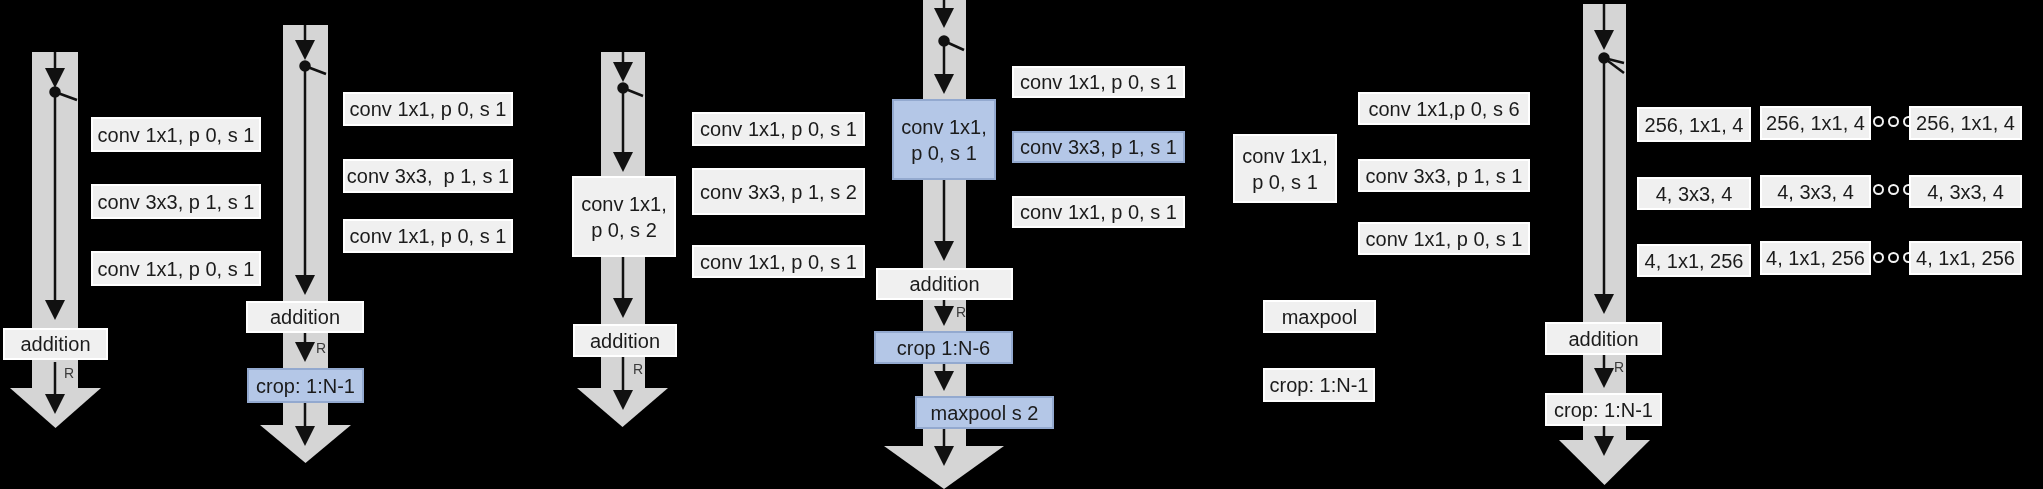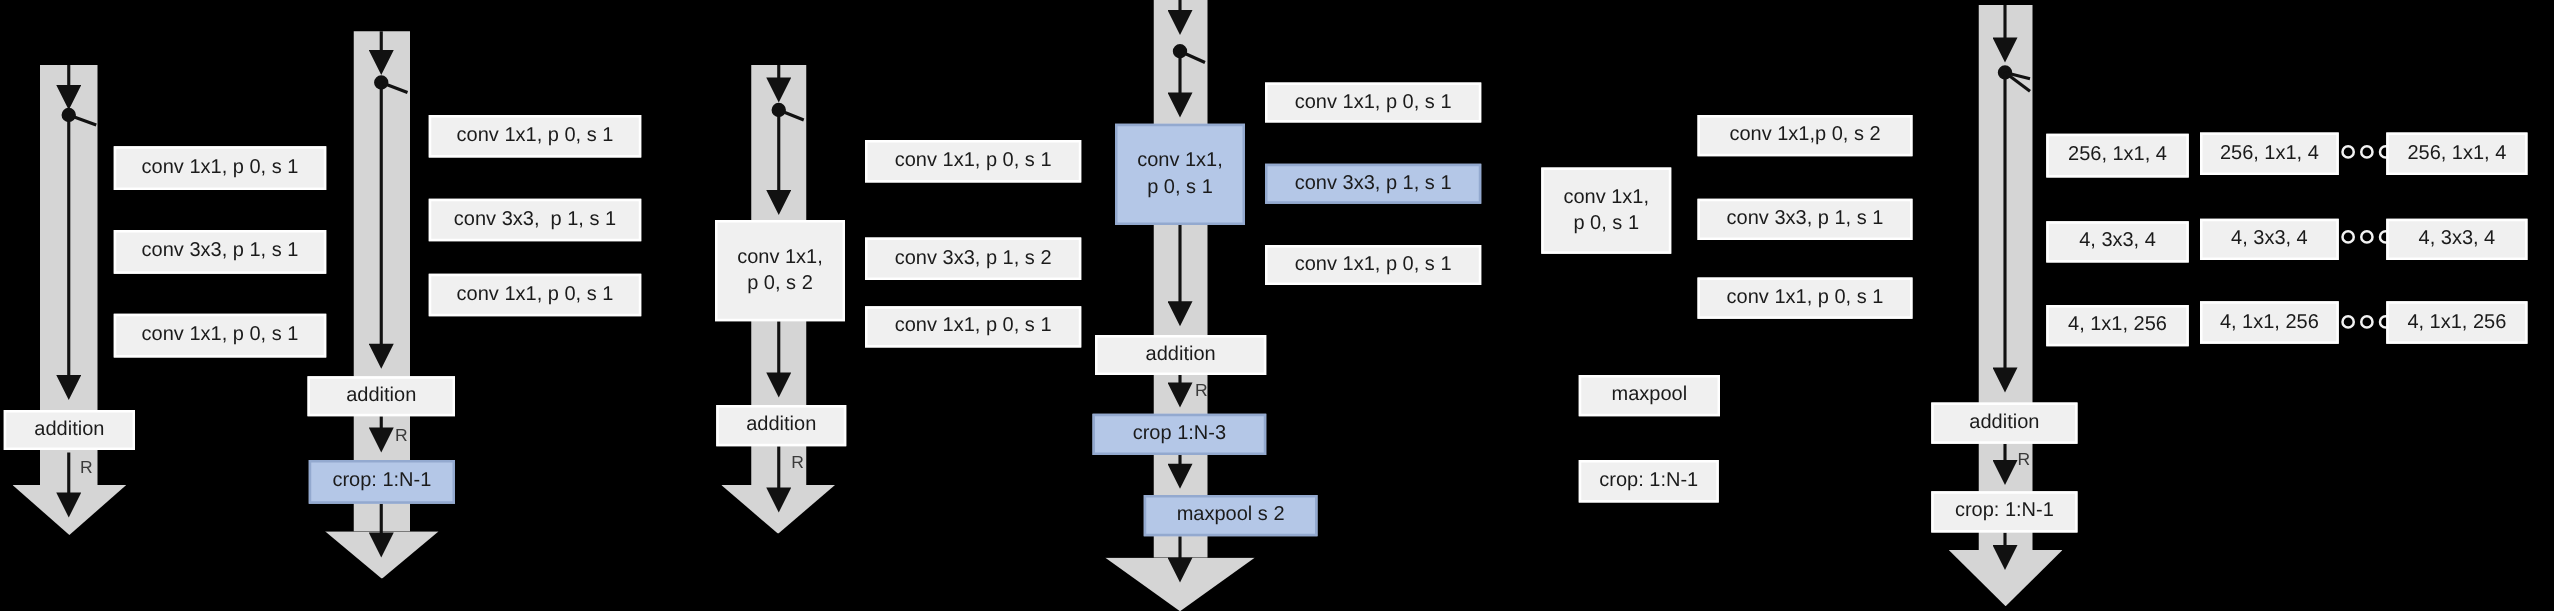--- a/index.html
+++ b/index.html
@@ -6,21 +6,21 @@
   #canvas{
     position:relative;width:2043px;height:489px;background:#000;overflow:hidden;
     font-family:"Liberation Sans","DejaVu Sans",sans-serif;
   }
   .band{position:absolute;background:#d5d5d5;z-index:1;}
   .bigarrow{position:absolute;background:#d5d5d5;z-index:1;
     clip-path:polygon(0 0,100% 0,50% 100%);}
   #wires{position:absolute;left:0;top:0;z-index:2;}
   .box{
     position:absolute;z-index:3;background:#f0f0f0;border:2px solid #ffffff;
-    color:#1b1b1b;font-size:16px;display:flex;align-items:center;justify-content:center;
+    color:#1b1b1b;font-size:20px;display:flex;align-items:center;justify-content:center;
     box-sizing:border-box;white-space:pre-wrap;text-align:center;line-height:1.3;
   }
   .box.blue{background:#b4c7e7;border:2px solid #93a9cf;}
   .rlabel{
     position:absolute;z-index:3;color:#3a3a3a;font-size:14px;line-height:14px;
   }
   .dotsrow{position:absolute;z-index:3;display:flex;gap:4px;align-items:center;}
   .dot{width:7px;height:7px;border:2px solid #f2f2f2;border-radius:50%;background:transparent;}
 </style>
 </head>
@@ -96,38 +96,38 @@
   <div class="box" style="left:343px;top:92px;width:170px;height:34px;">conv 1x1, p 0, s 1</div>
   <div class="box" style="left:343px;top:159px;width:170px;height:34px;">conv 3x3,  p 1, s 1</div>
   <div class="box" style="left:343px;top:219px;width:170px;height:34px;">conv 1x1, p 0, s 1</div>
   <div class="box" style="left:246px;top:301px;width:118px;height:32px;">addition</div>
   <div class="rlabel" style="left:316px;top:341px;">R</div>
   <div class="box blue" style="left:247px;top:368px;width:117px;height:35px;">crop: 1:N-1</div>
 
   <div class="box" style="left:572px;top:176px;width:104px;height:81px;">conv 1x1,
 p 0, s 2</div>
   <div class="box" style="left:692px;top:112px;width:173px;height:34px;">conv 1x1, p 0, s 1</div>
-  <div class="box" style="left:692px;top:190px;width:173px;height:34px;">conv 3x3, p 1, s 2</div>
+  <div class="box" style="left:692px;top:168px;width:173px;height:47px;">conv 3x3, p 1, s 2</div>
   <div class="box" style="left:692px;top:245px;width:173px;height:33px;">conv 1x1, p 0, s 1</div>
   <div class="box" style="left:573px;top:324px;width:104px;height:33px;">addition</div>
   <div class="rlabel" style="left:633px;top:362px;">R</div>
 
   <div class="box blue" style="left:892px;top:99px;width:104px;height:81px;">conv 1x1,
 p 0, s 1</div>
   <div class="box" style="left:1012px;top:66px;width:173px;height:32px;">conv 1x1, p 0, s 1</div>
   <div class="box blue" style="left:1012px;top:131px;width:173px;height:32px;">conv 3x3, p 1, s 1</div>
   <div class="box" style="left:1012px;top:196px;width:173px;height:32px;">conv 1x1, p 0, s 1</div>
   <div class="box" style="left:876px;top:268px;width:137px;height:32px;">addition</div>
   <div class="rlabel" style="left:956px;top:305px;">R</div>
-  <div class="box blue" style="left:874px;top:331px;width:139px;height:33px;">crop 1:N-3</div>
+  <div class="box blue" style="left:874px;top:331px;width:139px;height:33px;">crop 1:N-6</div>
   <div class="box blue" style="left:874px;top:396px;width:139px;height:33px;margin-left:41px;">maxpool s 2</div>
 
   <div class="box" style="left:1233px;top:134px;width:104px;height:69px;">conv 1x1,
 p 0, s 1</div>
-  <div class="box" style="left:1358px;top:92px;width:172px;height:33px;">conv 1x1,p 0, s 2</div>
+  <div class="box" style="left:1358px;top:92px;width:172px;height:33px;">conv 1x1,p 0, s 6</div>
   <div class="box" style="left:1358px;top:159px;width:172px;height:33px;">conv 3x3, p 1, s 1</div>
   <div class="box" style="left:1358px;top:222px;width:172px;height:33px;">conv 1x1, p 0, s 1</div>
   <div class="box" style="left:1263px;top:300px;width:113px;height:33px;">maxpool</div>
   <div class="box" style="left:1263px;top:368px;width:112px;height:34px;">crop: 1:N-1</div>
 
   <div class="box" style="left:1637px;top:107px;width:114px;height:35px;">256, 1x1, 4</div>
   <div class="box" style="left:1637px;top:177px;width:114px;height:33px;">4, 3x3, 4</div>
   <div class="box" style="left:1637px;top:244px;width:114px;height:33px;">4, 1x1, 256</div>
 
   <div class="box" style="left:1760px;top:106px;width:111px;height:34px;">256, 1x1, 4</div>

